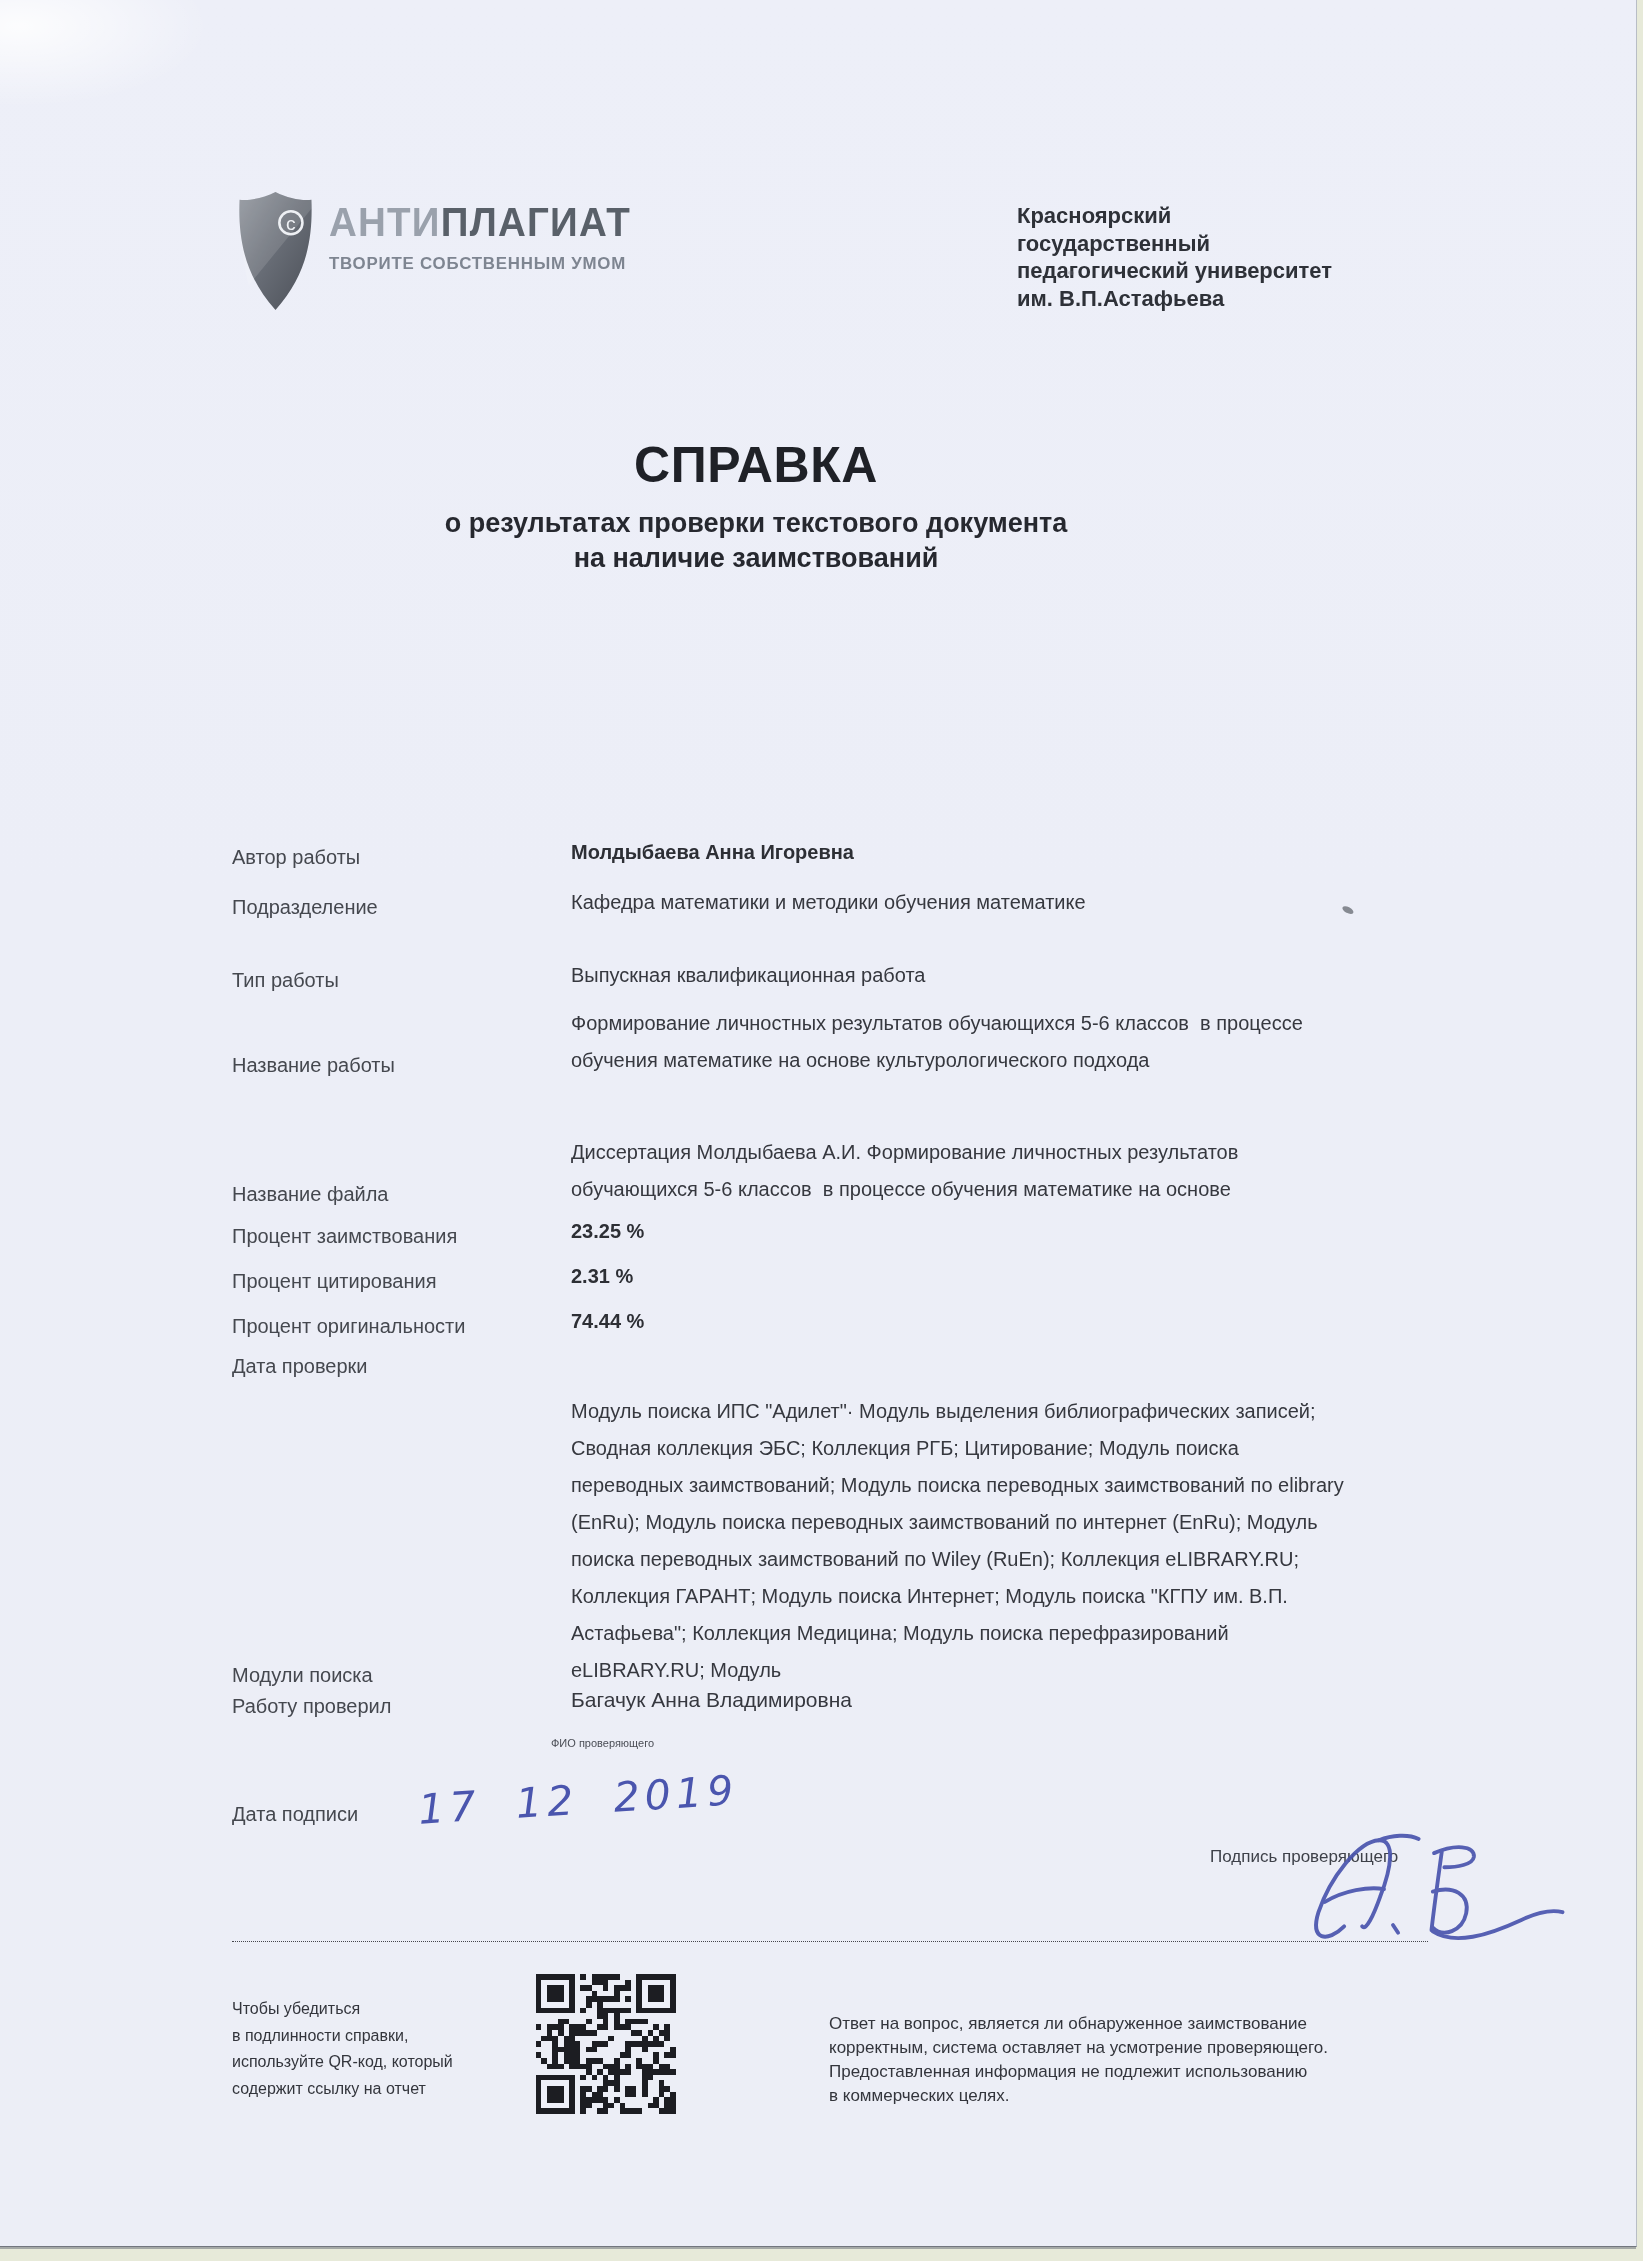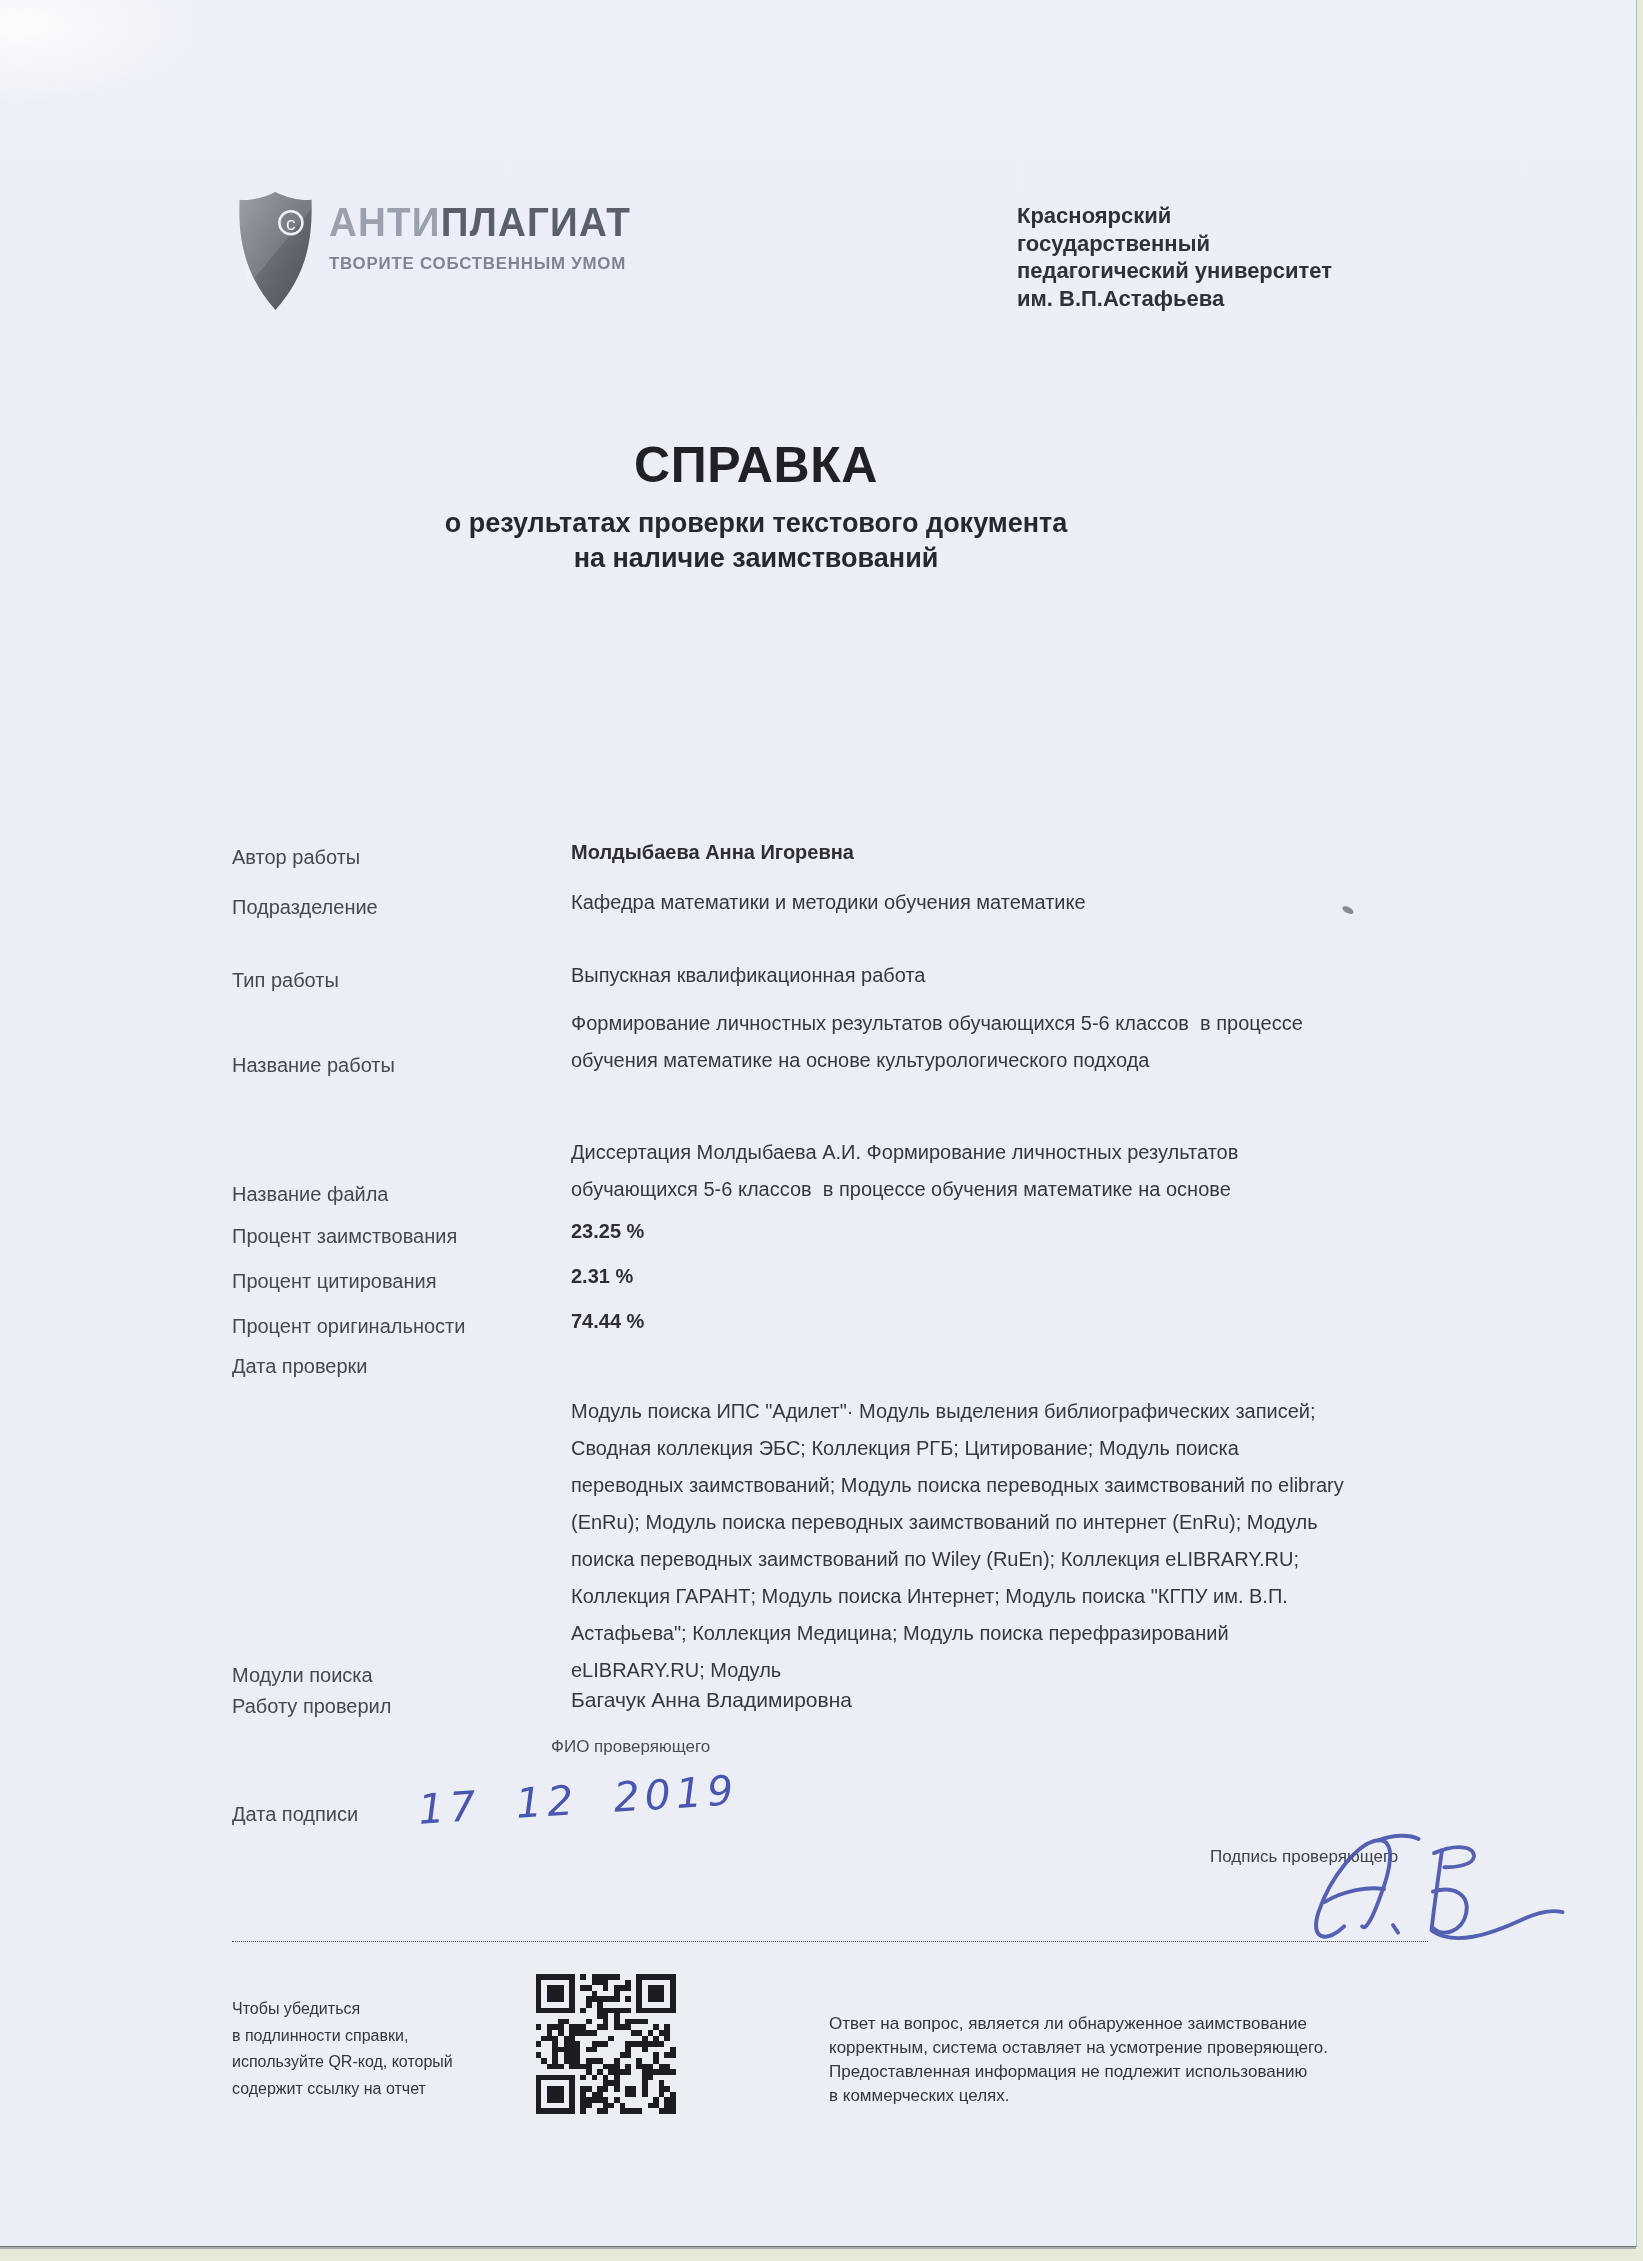--- a/index.html
+++ b/index.html
@@ -38,21 +38,21 @@
     font-size:27px;font-weight:700;line-height:1.5;color:#26282f;}
   
   .row{position:absolute;left:232px;width:1134px;display:flex;align-items:flex-end;gap:20px;}
   .row .label{width:319px;flex:none;font-size:20px;color:#45484f;line-height:1.4;}
   .row .value{width:783px;flex:none;font-size:20px;color:#36383f;line-height:1.85;margin-top:-3.9px;white-space:pre-wrap;}
   .row .value.bold{font-weight:700;color:#2d2f35;}
   .r0{top:838px}.r1{top:888px}.r2{top:961px}.r3{top:1009px}.r4{top:1138px}
   .r5{top:1217px}.r6{top:1262px}.r7{top:1307px}.r8{top:1352px}.r9{top:1397px}
   
   .reviewer-row{top:1685px;}
-  .reviewer-caption{position:absolute;left:551px;top:1737px;font-size:17px;color:#4a4d55;}
+  .reviewer-caption{position:absolute;left:551px;top:1737px;font-size:11px;color:#4a4d55;}
   .date-label{position:absolute;left:232px;top:1803px;font-size:20px;color:#45484f;}
   .hand-date{
     position:absolute;left:418px;top:1776px;
     font-family:"DejaVu Sans","Liberation Sans",sans-serif;
     font-style:italic;font-size:41px;color:#4a55ae;
     letter-spacing:5.2px;word-spacing:17px;transform:rotate(-3.5deg);
   }
   .sign-label{position:absolute;left:1210px;top:1847px;font-size:17px;color:#3e4149;}
   .signature-svg{position:absolute;left:1282px;top:1830px;width:290px;height:122px;}
   .divider{position:absolute;left:232px;top:1941px;width:1196px;height:0;

